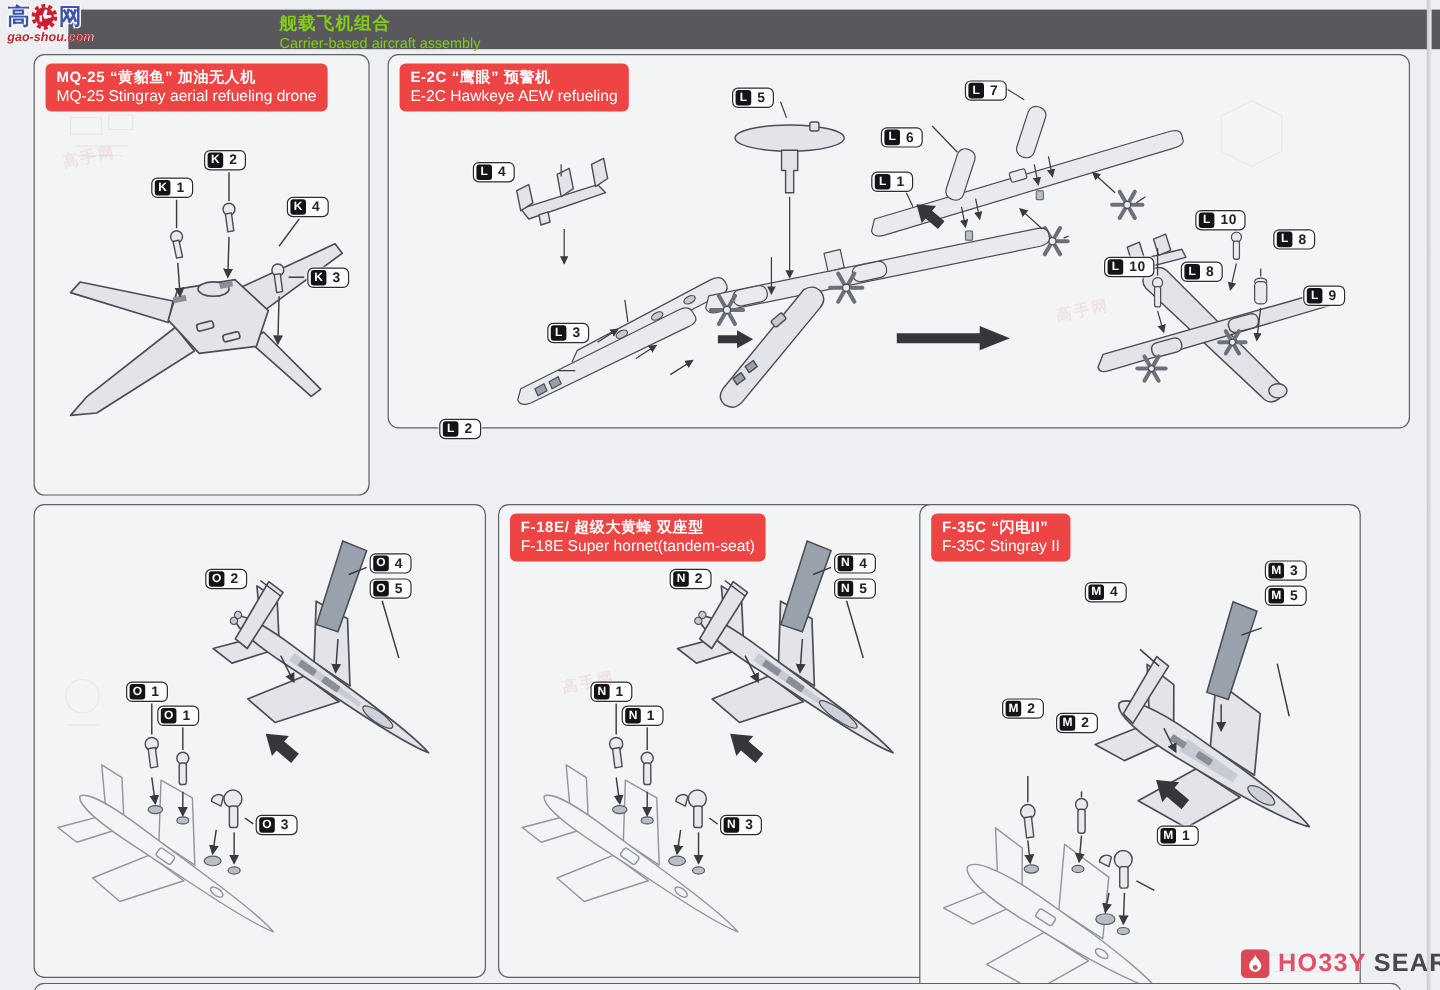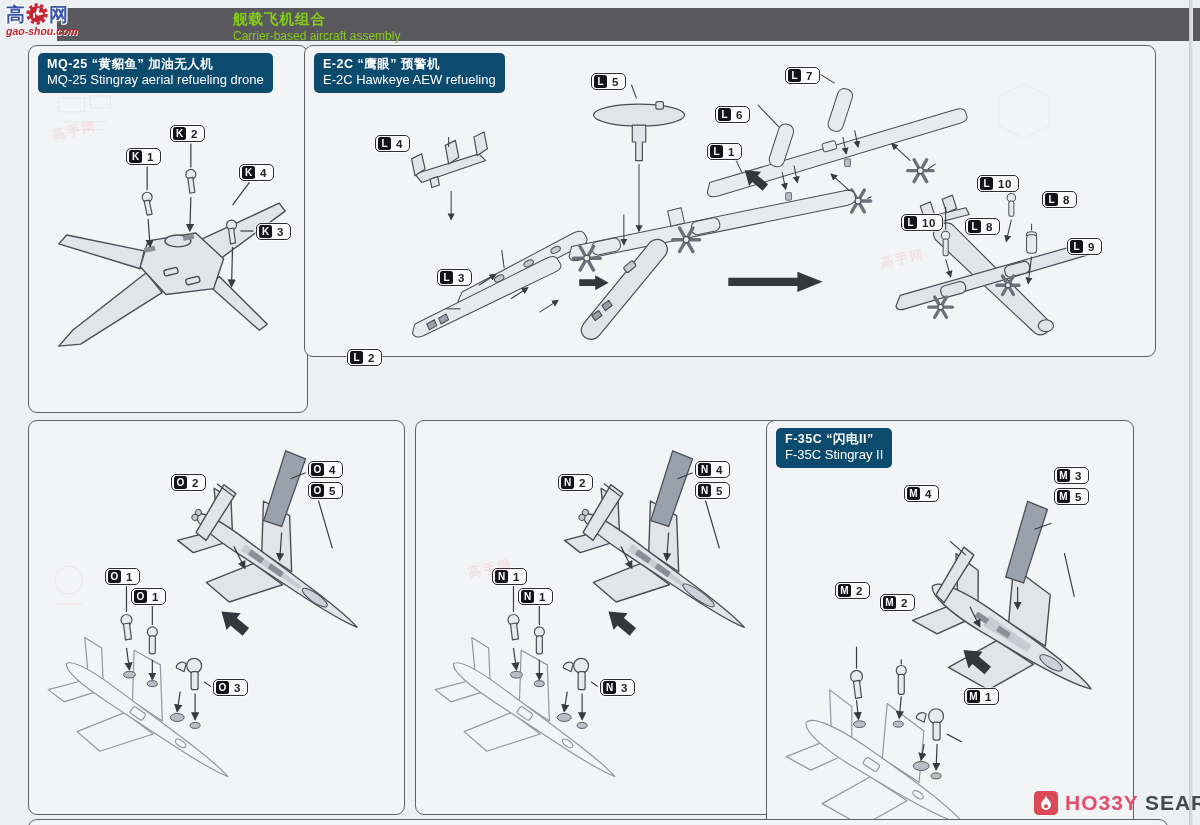--- a/index.html
+++ b/index.html
@@ -27,21 +27,21 @@
     font-size:10.5px;font-weight:bold;font-style:italic;color:#c2262e;margin-top:1px;
     text-shadow:0.5px 0.5px 0 #fff;
   }
   
   .panel{
     position:absolute;background:#f3f4f6;border:1.6px solid #5f6066;
     border-radius:9px;box-sizing:border-box;z-index:2;
   }
   .illus{position:absolute;left:0;top:0;width:100%;height:100%;}
   .panel-title{
-    position:absolute;top:7px;left:9px;background:#0c4a6e;color:#fff;
+    position:absolute;top:7px;left:9px;background:#ef4444;color:#fff;
     border-radius:5px;padding:3px 9px 4px;line-height:1.3;z-index:3;max-width:85%;
   }
   .pt-zh{font-size:12.5px;font-weight:bold;letter-spacing:.5px;white-space:nowrap;}
   .pt-en{font-size:13px;white-space:nowrap;}
   .labels{position:absolute;left:0;top:0;right:0;bottom:0;z-index:3;}
   .part-label{
     position:absolute;display:inline-flex;align-items:center;height:17px;
     background:#fbfbfd;border:1.6px solid #2b2b30;border-radius:5px;
     padding-left:2px;box-sizing:border-box;box-shadow:0 0 0 1px rgba(255,255,255,.6);
   }
@@ -172,21 +172,21 @@
         <span class="pl-letter">K</span>
         <span class="pl-num">4</span>
       </div>
       <div class="part-label" style="left: 227px; top: 177px;">
         <span class="pl-letter">K</span>
         <span class="pl-num">3</span>
       </div>
     </div>
 </section>
 
-<section class="panel" style="left:304px;top:45px;width:852px;height:312px">
+<section class="panel" style="left:323px;top:45px;width:852px;height:312px">
   <svg class="illus" viewBox="0 0 852 368">
     <defs>
       <marker id="a2" markerWidth="8" markerHeight="8" refX="6" refY="3.5" orient="auto">
         <path d="M0,0 L7,3.5 L0,7 Z" fill="#3a3b40"></path>
       </marker>
     </defs>
     <g class="ghost" stroke="#8e93a0" fill="none">
       <polygon points="745,60 775,45 805,60 805,95 775,110 745,95"></polygon>
       <path d="M700,262 h95 M706,276 h82"></path>
     </g>
@@ -555,20 +555,24 @@
       <path d="M183,267 L176,262"></path>
       <path d="M206,126 L217,148" marker-end="url(#a4)"></path>
       <path d="M254,112 L252,140" marker-end="url(#a4)"></path>
       <path d="M98,228 L101,250" marker-end="url(#a4)"></path>
       <path d="M124,240 V260" marker-end="url(#a4)"></path>
       <path d="M152,272 L149,292" marker-end="url(#a4)"></path>
       <path d="M167,274 V300" marker-end="url(#a4)"></path>
     </g>
     <polygon class="boldarr" points="0,-5 -16,-5 -16,-11 -32,0 -16,11 -16,5 0,5" transform="translate(218,212) rotate(40)"></polygon>
   </svg>
+  <div class="panel-title">
+    <div class="pt-zh">F-18E/ 超级大黄蜂 双座型</div>
+    <div class="pt-en">F-18E Super hornet(tandem-seat)</div>
+  </div>
   <div class="labels">
       <div class="part-label" style="left: 142px; top: 53px;">
         <span class="pl-letter">N</span>
         <span class="pl-num">2</span>
       </div>
       <div class="part-label" style="left: 279px; top: 40px;">
         <span class="pl-letter">N</span>
         <span class="pl-num">4</span>
       </div>
       <div class="part-label" style="left: 279px; top: 61px;">

